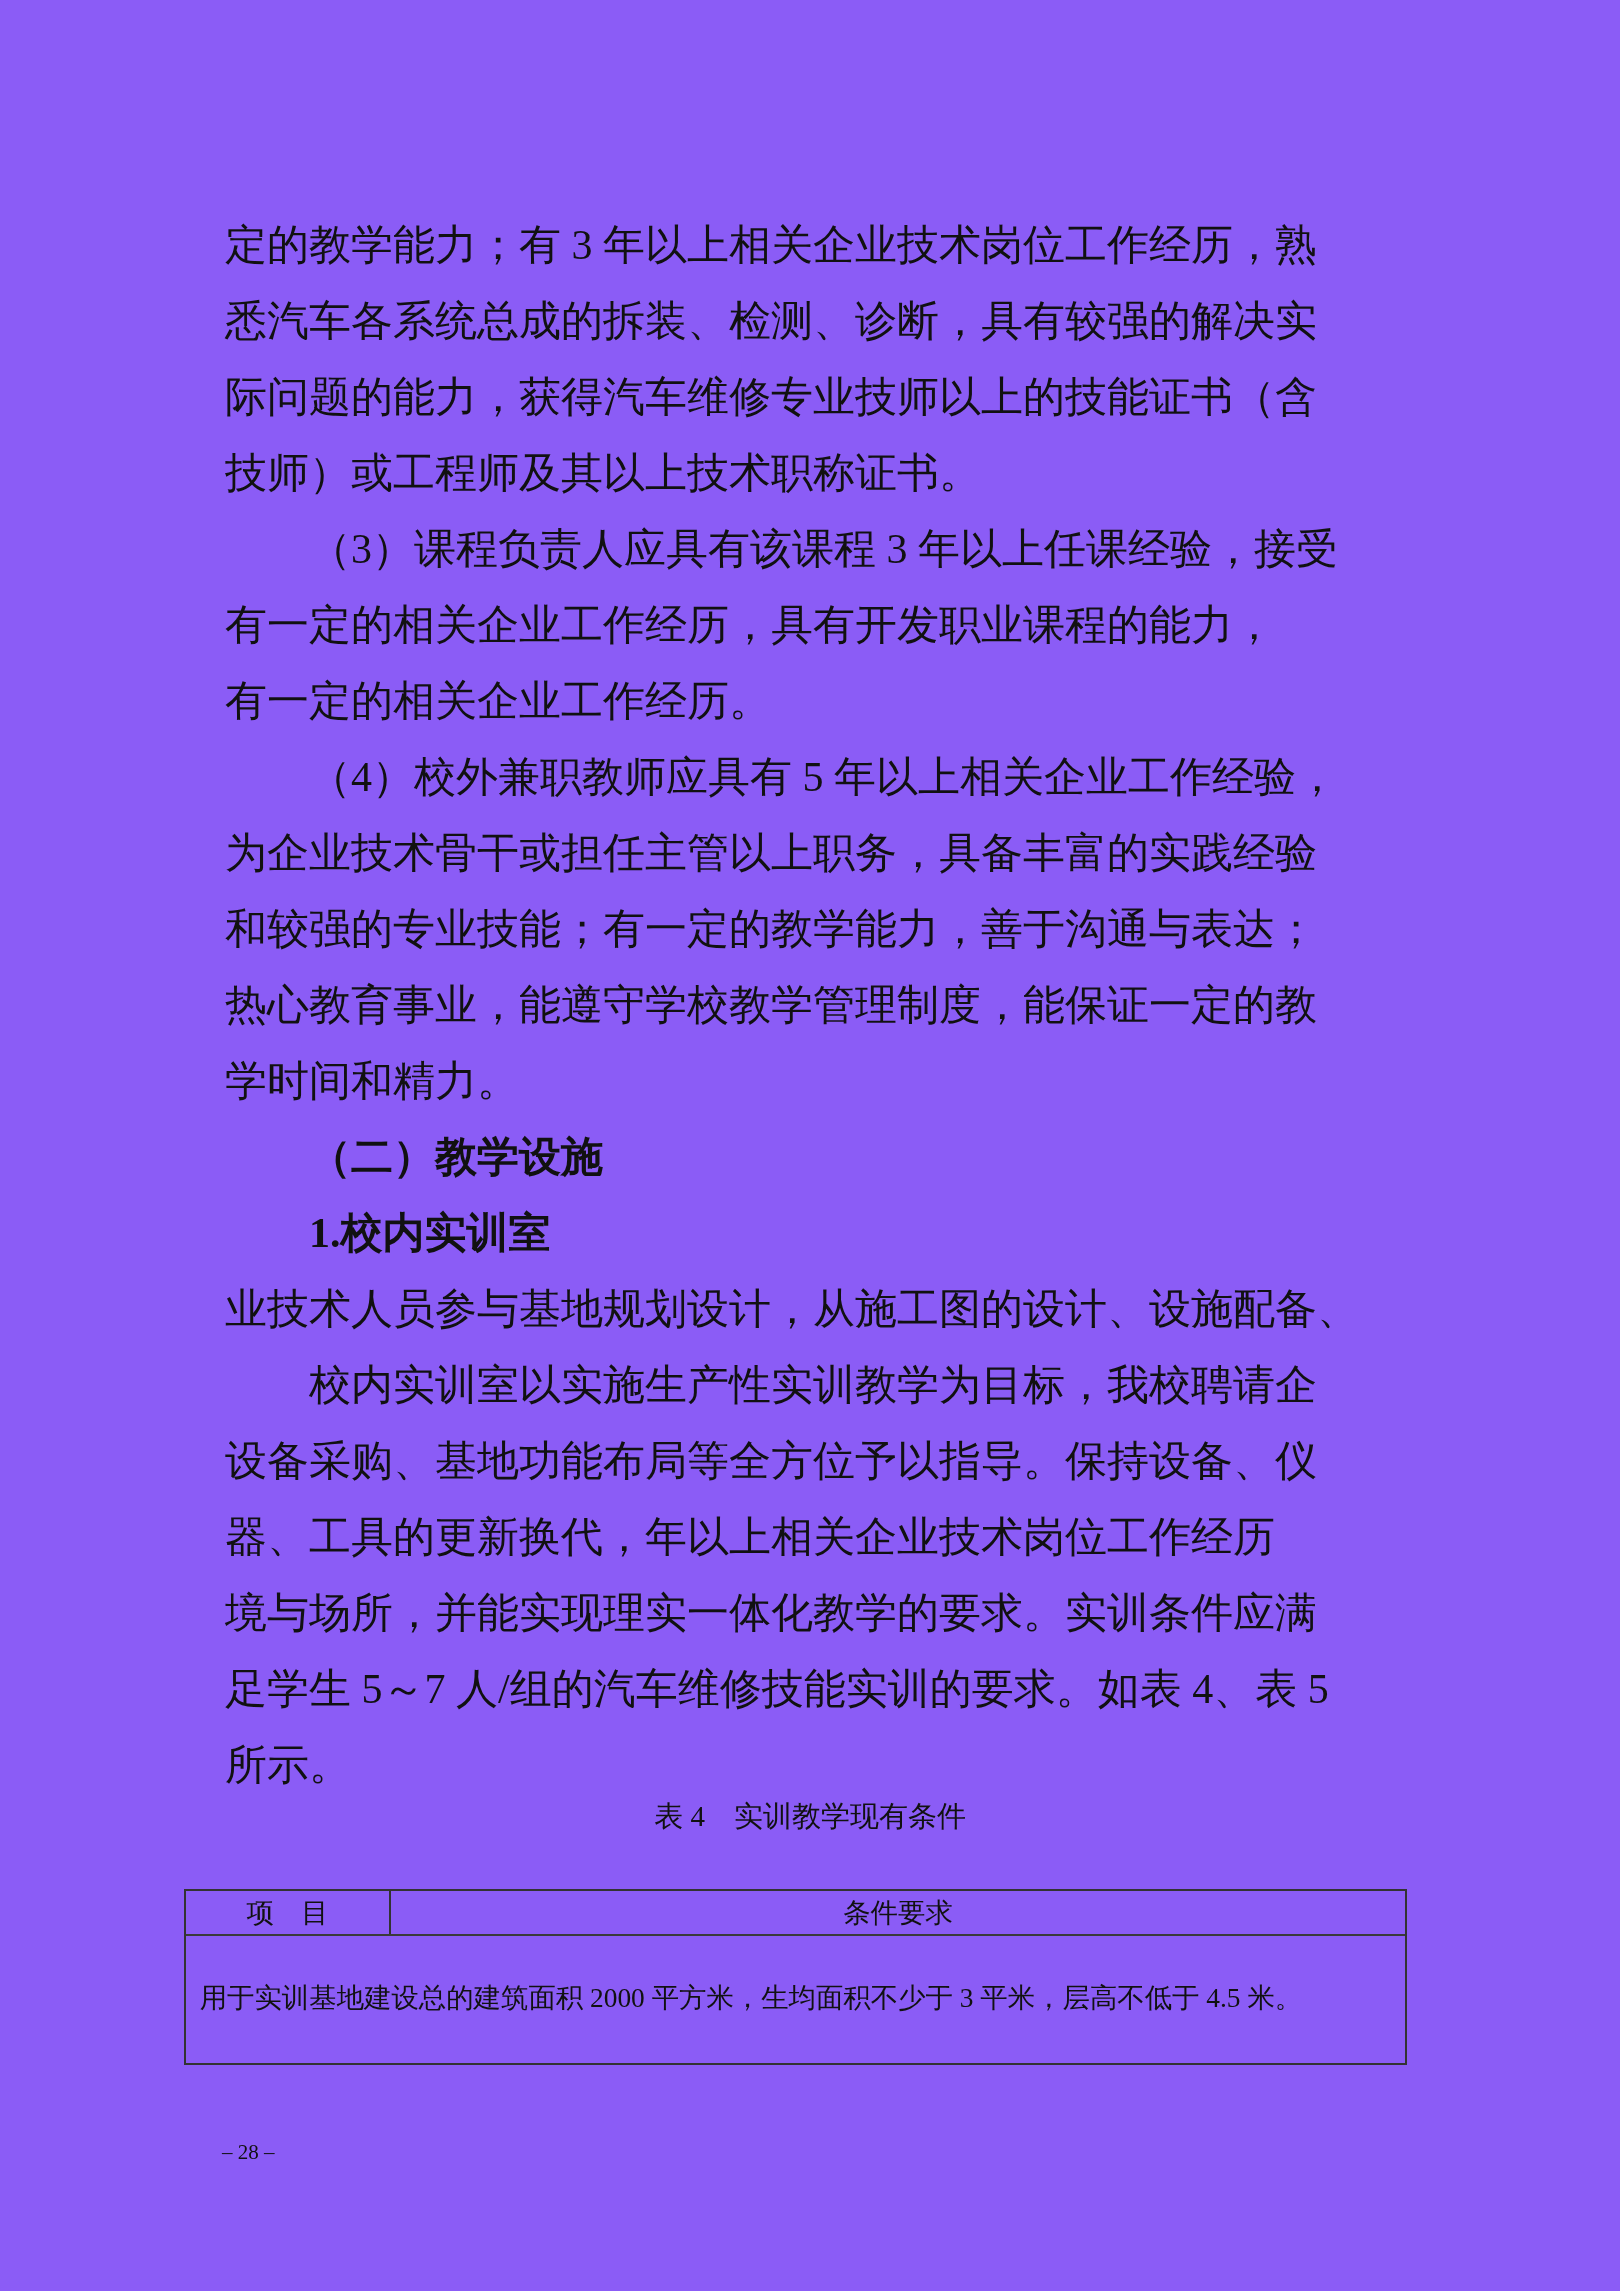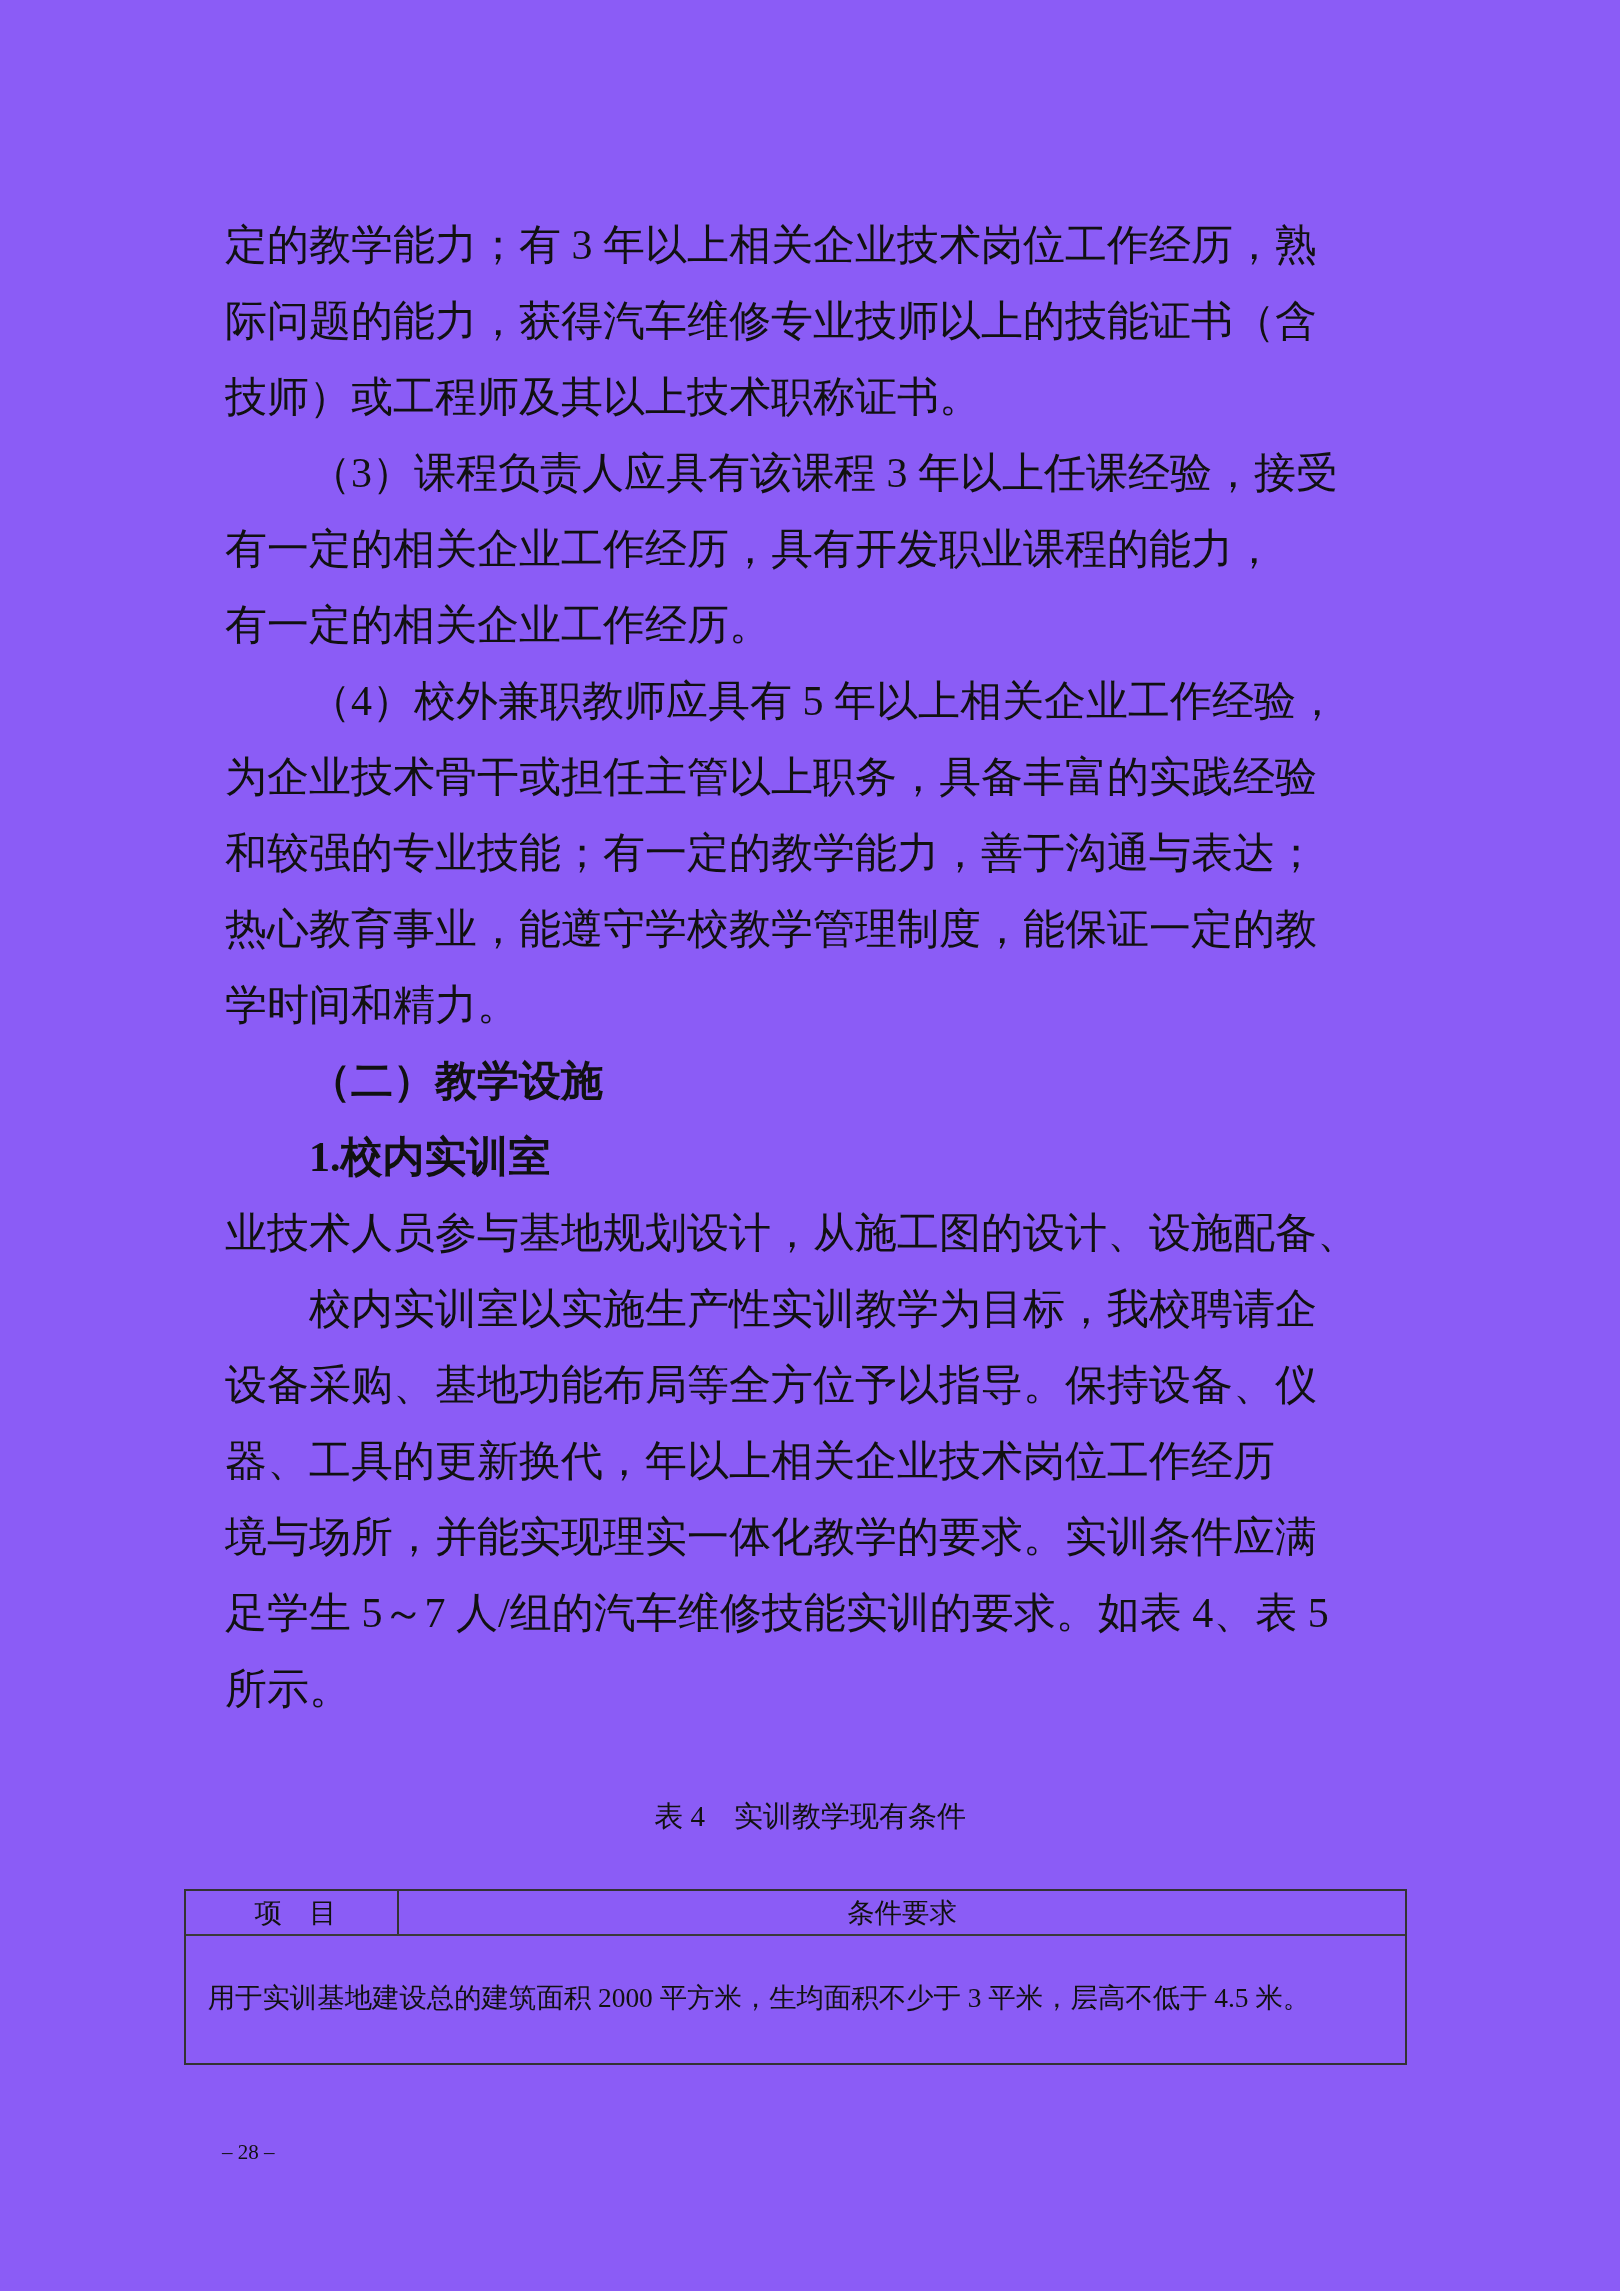--- a/index.html
+++ b/index.html
@@ -36,21 +36,21 @@
   .data-table {
     position: absolute;
     left: 184px;
     top: 1889px;
     width: 1223px;
     height: 176px;
     border: 2px solid #333333;
     box-sizing: border-box;
     font-size: 27.4px;
   }
-  .trow { display: flex; width: 100%; box-sizing: border-box; padding-left: 8px; }
+  .trow { display: flex; width: 100%; box-sizing: border-box; }
   .trow.head {
     height: 45px;
     border-bottom: 2.9px solid #3a3a3a;
   }
   .trow.body { height: 124px; }
   .cell { box-sizing: border-box; display: flex; align-items: center; }
   .cell.col1 {
     width: 205px;
     border-right: 2px solid #333333;
     justify-content: center;
@@ -73,20 +73,21 @@
     white-space: pre;
   }
 </style>
 </head>
 <body>
 
 <div class="page">
 
   <div class="body-text">
     <div class="line">定的教学能力；有 3 年以上相关企业技术岗位工作经历，熟</div>
+    <div class="line">悉汽车各系统总成的拆装、检测、诊断，具有较强的解决实</div>
     <div class="line">际问题的能力，获得汽车维修专业技师以上的技能证书（含</div>
     <div class="line">技师）或工程师及其以上技术职称证书。</div>
     <div class="line indent">（3）课程负责人应具有该课程 3 年以上任课经验，接受</div>
     <div class="line">有一定的相关企业工作经历，具有开发职业课程的能力，</div>
     <div class="line">有一定的相关企业工作经历。</div>
     <div class="line indent">（4）校外兼职教师应具有 5 年以上相关企业工作经验，</div>
     <div class="line">为企业技术骨干或担任主管以上职务，具备丰富的实践经验</div>
     <div class="line">和较强的专业技能；有一定的教学能力，善于沟通与表达；</div>
     <div class="line">热心教育事业，能遵守学校教学管理制度，能保证一定的教</div>
     <div class="line">学时间和精力。</div>

